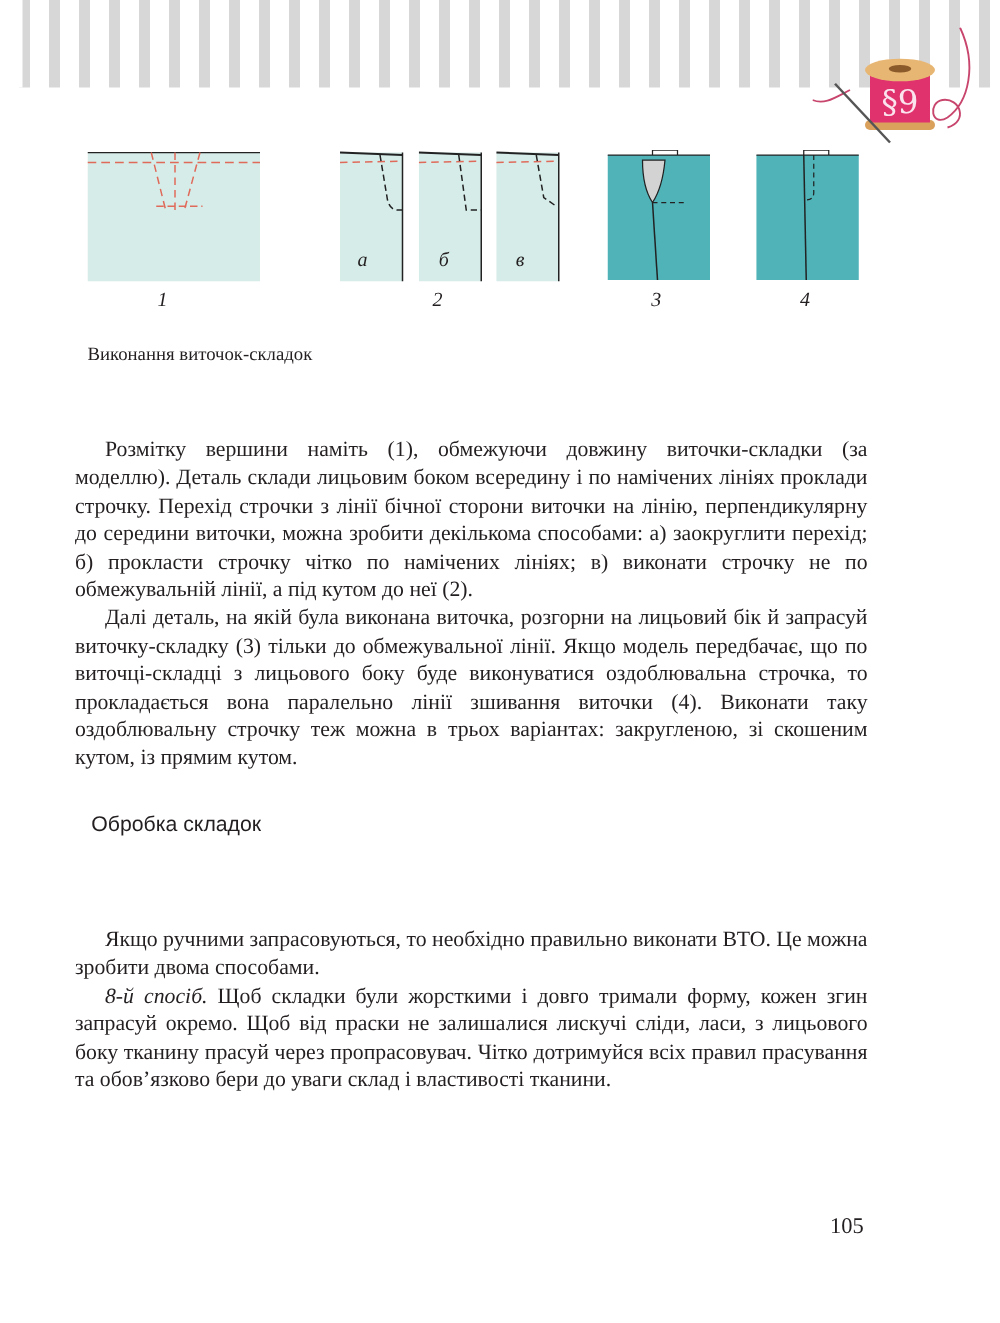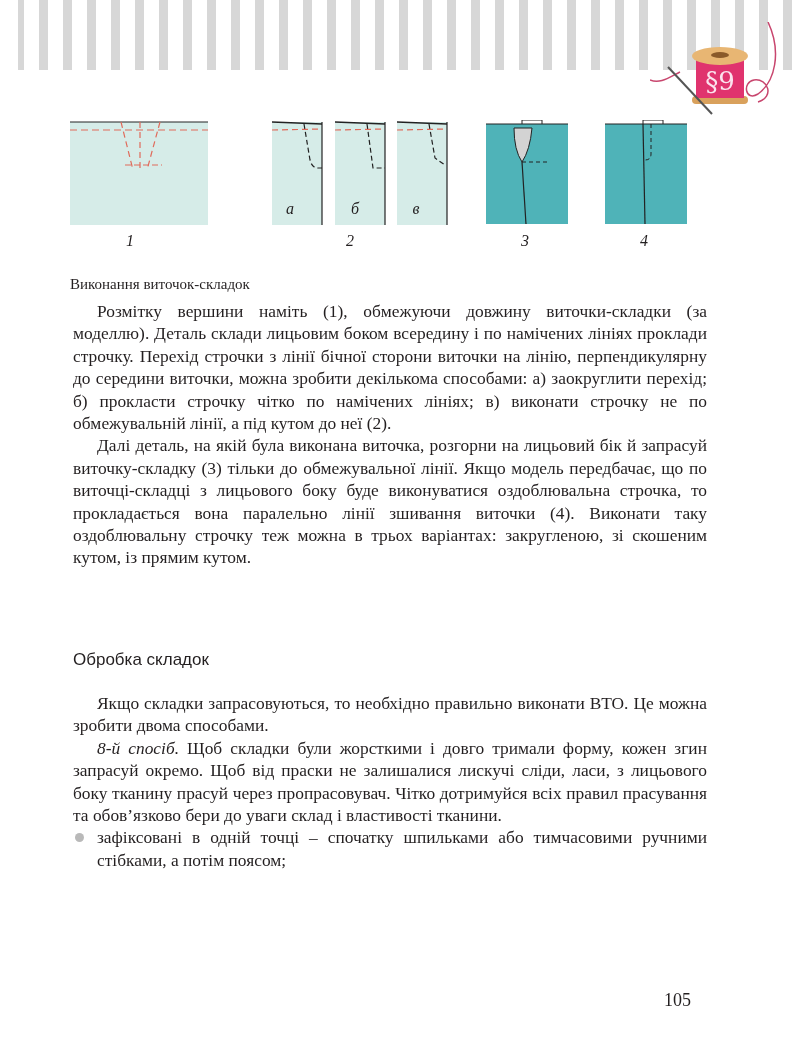--- a/index.html
+++ b/index.html
@@ -5,27 +5,27 @@
   html, body { margin:0; padding:0; }
   body { width:800px; height:1058px; background:#ffffff; position:relative; overflow:hidden;
          font-family:"Liberation Serif", "DejaVu Serif", serif; color:#231f20; }
   .stripes { position:absolute; left:0; top:0; width:800px; height:70px;
     background: repeating-linear-gradient(90deg, #ffffff 0px, #ffffff 15px, #d7d7d7 15px, #d7d7d7 24px); }
   .stripes-fade { position:absolute; left:0; top:0; width:18px; height:70px; background:#fff; }
   .spool { position:absolute; left:650px; top:22px; width:140px; height:95px; }
   .fig { position:absolute; }
   .fig-label { position:absolute; font-style:italic; font-size:16px; width:20px; text-align:center; }
   .caption { position:absolute; left:70px; top:256px; font-size:15px;margin-top:20px; }
-  .text { position:absolute; left:73px; width:634px; font-size:17.4px; line-height:22.4px; text-align:justify; }
+  .text { position:absolute; left:60px; width:634px; font-size:17.4px; line-height:22.4px; text-align:justify;margin-top:48px; }
   .p { margin:0; text-indent:24px; }
   .heading { position:absolute; left:73px; top:650px; font-family:"Liberation Sans","DejaVu Sans",sans-serif;
              font-weight:normal; font-size:17px; }
   .bullet { position:relative; padding-left:24px; text-indent:0; }
   .bullet .dot { position:absolute; left:2px; top:7px; width:9px; height:9px; border-radius:50%; background:#b9b9b9; }
-  .page-number { position:absolute; left:664px; top:970px; font-size:18px;margin-top:20px; }
+  .page-number { position:absolute; left:664px; top:970px; font-size:18px; }
   i { font-style:italic; }
 </style>
 </head>
 <body>
 
 <div class="stripes"></div>
 <div class="stripes-fade"></div>
 
 <svg class="spool" viewBox="0 0 140 95">
   <path d="M118 0 C132 30 125 60 108 72 C95 80 92 60 104 58 C118 56 125 75 108 80" fill="none" stroke="#c8466e" stroke-width="1.5"></path>
@@ -98,18 +98,17 @@
 <div class="caption">Виконання виточок-складок</div>
 
 <div class="text" style="top:300px;">
   <p class="p">Розмітку вершини наміть (1), обмежуючи довжину виточки-складки (за моделлю). Деталь склади лицьовим боком всередину і по намічених лініях проклади строчку. Перехід строчки з лінії бічної сторони виточки на лінію, перпендикулярну до середини виточки, можна зробити декількома способами: а) заокруглити перехід; б) прокласти строчку чітко по намічених лініях; в) виконати строчку не по обмежувальній лінії, а під кутом до неї (2).</p>
   <p class="p">Далі деталь, на якій була виконана виточка, розгорни на лицьовий бік й запрасуй виточку-складку (3) тільки до обмежувальної лінії. Якщо модель передбачає, що по виточці-складці з лицьового боку буде виконуватися оздоблювальна строчка, то прокладається вона паралельно лінії зшивання виточки (4). Виконати таку оздоблювальну строчку теж можна в трьох варіантах: закругленою, зі скошеним кутом, із прямим кутом.</p>
 </div>
 
 <div class="heading">Обробка складок</div>
 
 <div class="text" style="top:692px;">
-  <p class="p">Якщо складки запрасовуються, то необхідно правильно виконати ВТО. Це можна зробити двома способами.</p>
+  <p class="p">Якщо ручними запрасовуються, то необхідно правильно виконати ВТО. Це можна зробити двома способами.</p>
   <p class="p"><i>8-й спосіб.</i><span> Щоб складки були жорсткими і довго тримали форму, кожен згин запрасуй окремо. Щоб від праски не залишалися лискучі сліди, ласи, з лицьового боку тканину прасуй через пропрасовувач. Чітко дотримуйся всіх правил прасування та обов’язково бери до уваги склад і властивості тканини.</span></p>
-  <p class="p bullet"><span class="dot"></span><span>зафіксовані в одній точці – спочатку шпильками або тимчасовими ручними стібками, а потім поясом;</span></p>
 </div>
 
 <div class="page-number">105</div>
 
 </body></html>

